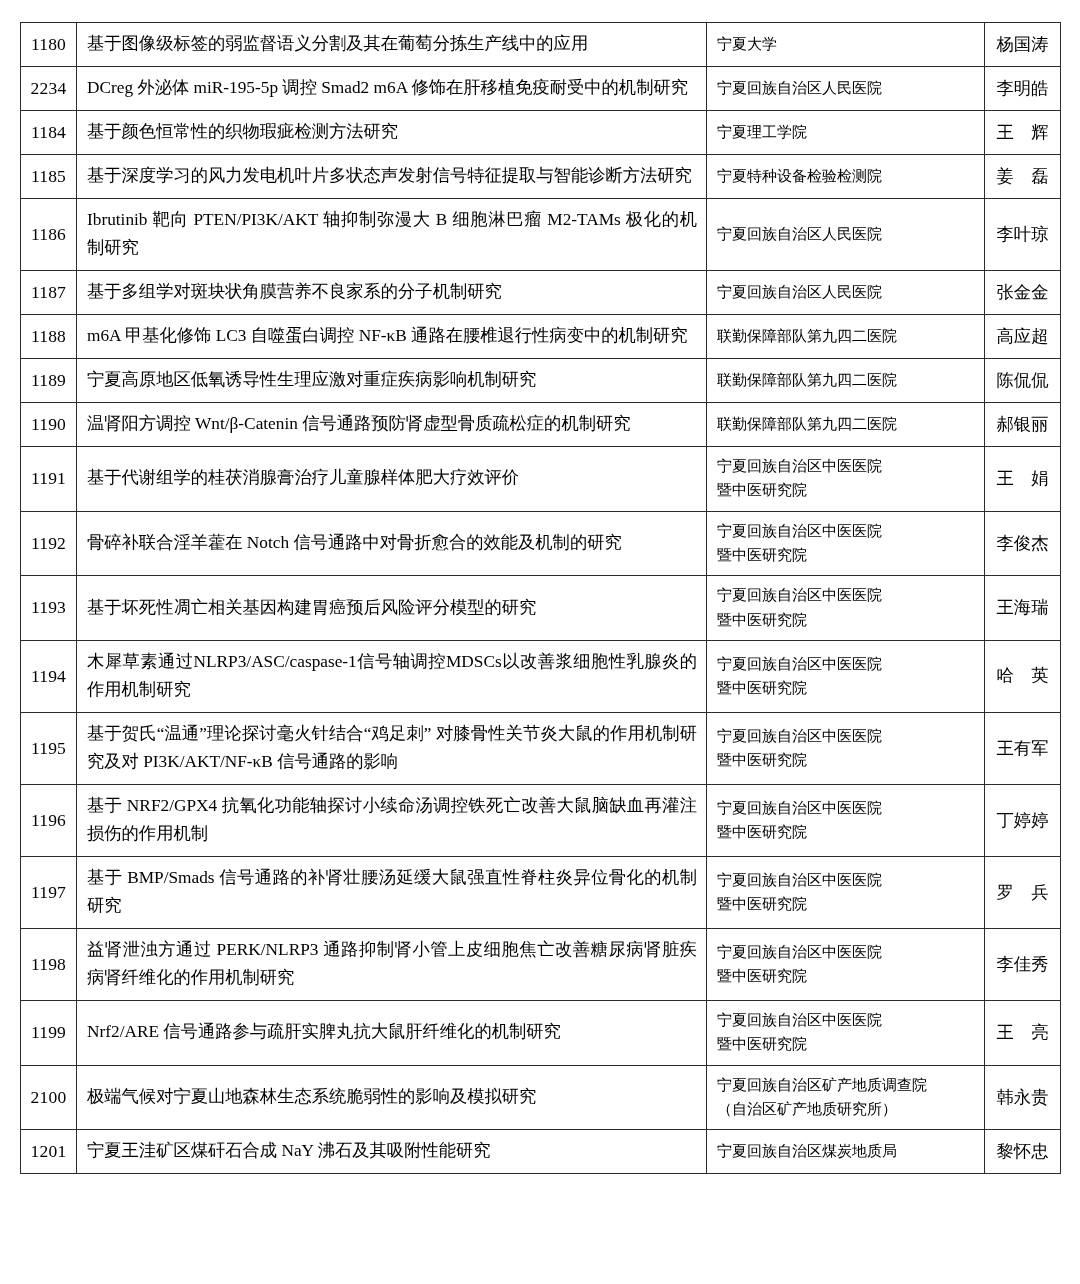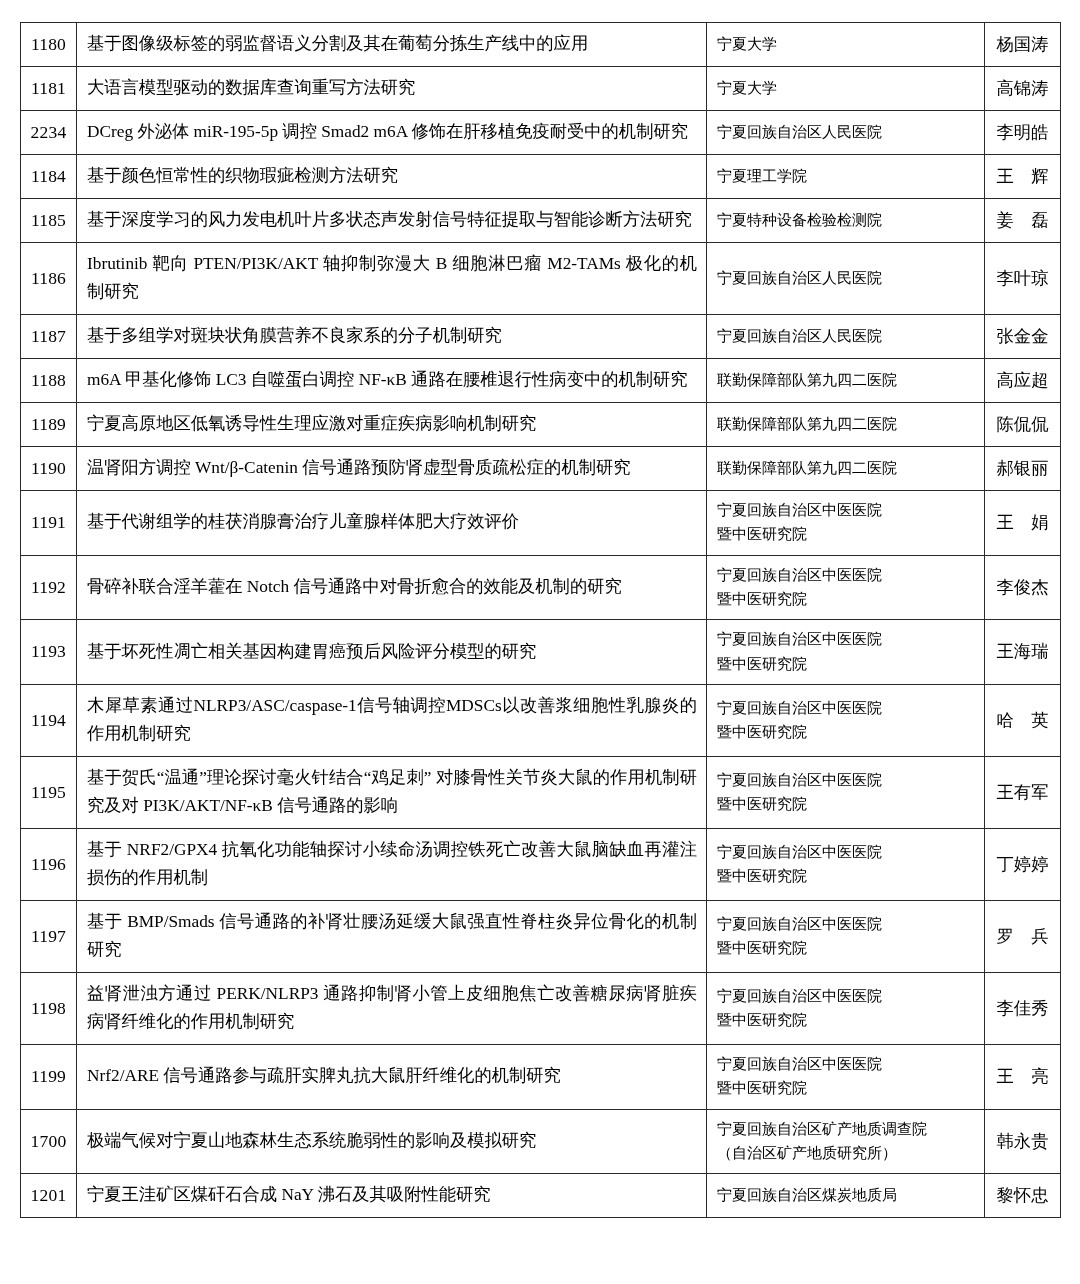--- a/index.html
+++ b/index.html
@@ -112,34 +112,20 @@
           </td>
           <td>
             <div class="org-cell">宁夏大学</div>
           </td>
           <td>
             <div class="cell person-cell">杨国涛</div>
           </td>
         </tr>
         <tr class="r">
           <td>
-            <div class="cell id-cell">1181</div>
-          </td>
-          <td>
-            <div class="title-cell">大语言模型驱动的数据库查询重写方法研究</div>
-          </td>
-          <td>
-            <div class="org-cell">宁夏大学</div>
-          </td>
-          <td>
-            <div class="cell person-cell">高锦涛</div>
-          </td>
-        </tr>
-        <tr class="r">
-          <td>
             <div class="cell id-cell">2234</div>
           </td>
           <td>
             <div class="title-cell">DCreg 外泌体 miR-195-5p 调控 Smad2 m6A 修饰在肝移植免疫耐受中的机制研究</div>
           </td>
           <td>
             <div class="org-cell">宁夏回族自治区人民医院</div>
           </td>
           <td>
             <div class="cell person-cell">李明皓</div>
@@ -373,21 +359,21 @@
           <td>
             <div class="org-cell">宁夏回族自治区中医医院
 暨中医研究院</div>
           </td>
           <td>
             <div class="cell person-cell">王　亮</div>
           </td>
         </tr>
         <tr class="r">
           <td>
-            <div class="cell id-cell">1700</div>
+            <div class="cell id-cell">2100</div>
           </td>
           <td>
             <div class="title-cell">极端气候对宁夏山地森林生态系统脆弱性的影响及模拟研究</div>
           </td>
           <td>
             <div class="org-cell">宁夏回族自治区矿产地质调查院
 （自治区矿产地质研究所）</div>
           </td>
           <td>
             <div class="cell person-cell">韩永贵</div>

